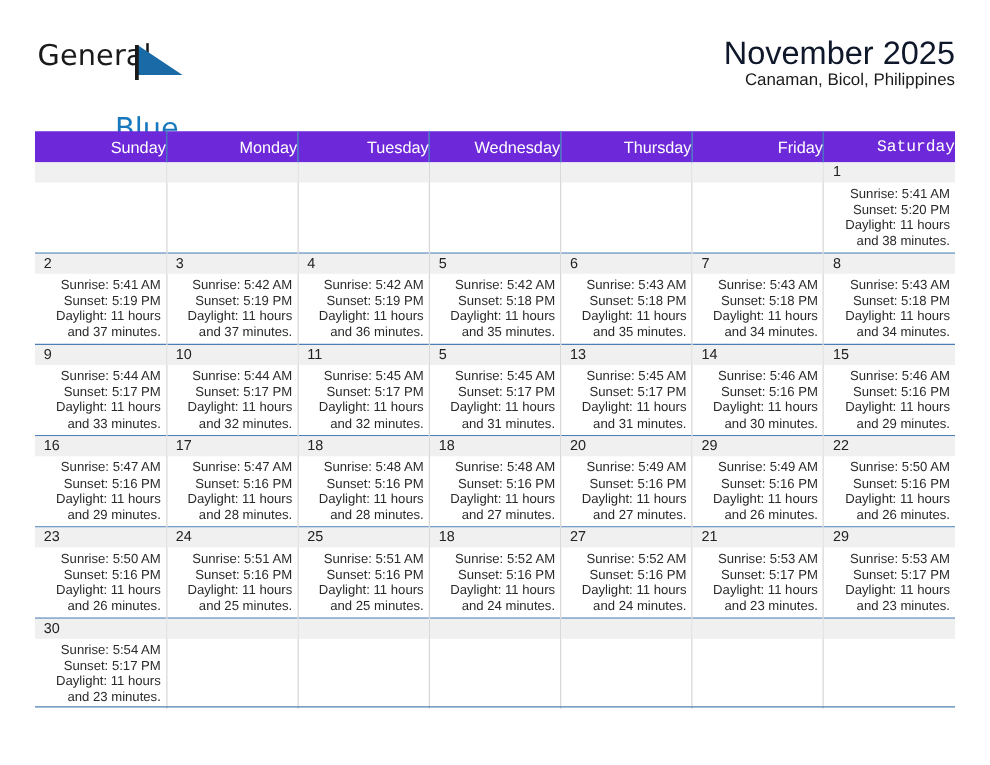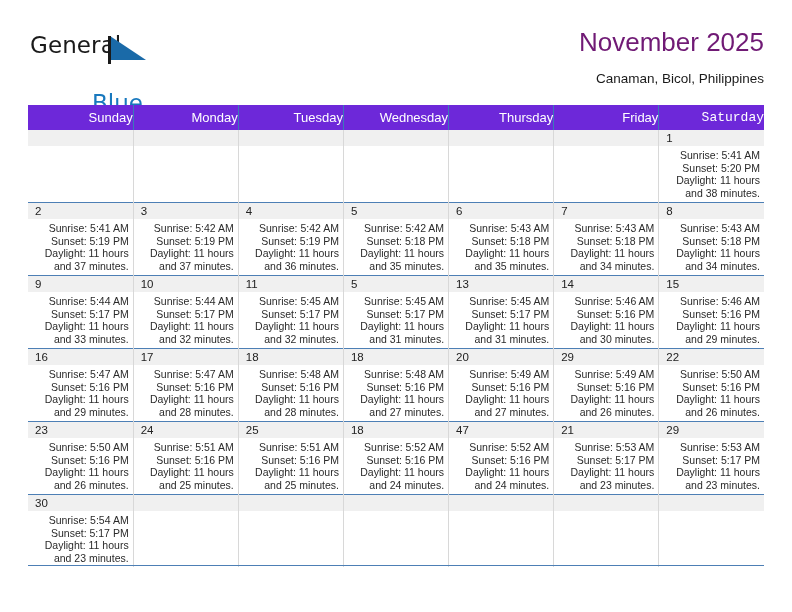--- a/index.html
+++ b/index.html
@@ -66,26 +66,26 @@
   }
 
   .title-block {
     position: absolute;
     right: 0;
     top: 0;
     text-align: right;
   }
   .cal-title {
     font-size: 26px;
-    color: #701a75;
+    color: #0f172a;
     line-height: 1.1;
     white-space: nowrap;
   }
   .cal-subtitle {
-    margin-top: 15px;
+    margin-top: 0;
     font-size: 13.5px;
     color: #1a1a1a;
     line-height: 1.1;
     white-space: nowrap;
   }
 
   
   .calendar {
     position: absolute;
     left: 28px;
@@ -518,21 +518,21 @@
               <div class="cell-lines">
                 <div>Sunrise: 5:52 AM</div>
                 <div>Sunset: 5:16 PM</div>
                 <div>Daylight: 11 hours</div>
                 <div>and 24 minutes.</div>
               </div>
             </div>
           </td>
           <td>
             <div class="cell">
-              <div class="daynum-band">47</div>
+              <div class="daynum-band">27</div>
               <div class="cell-lines">
                 <div>Sunrise: 5:52 AM</div>
                 <div>Sunset: 5:16 PM</div>
                 <div>Daylight: 11 hours</div>
                 <div>and 24 minutes.</div>
               </div>
             </div>
           </td>
           <td>
             <div class="cell">

